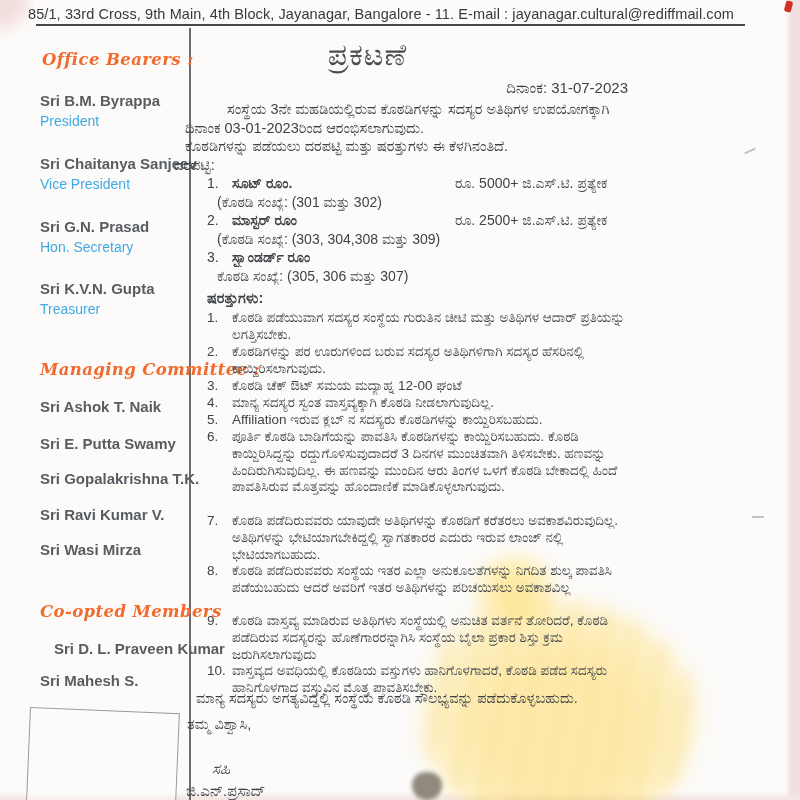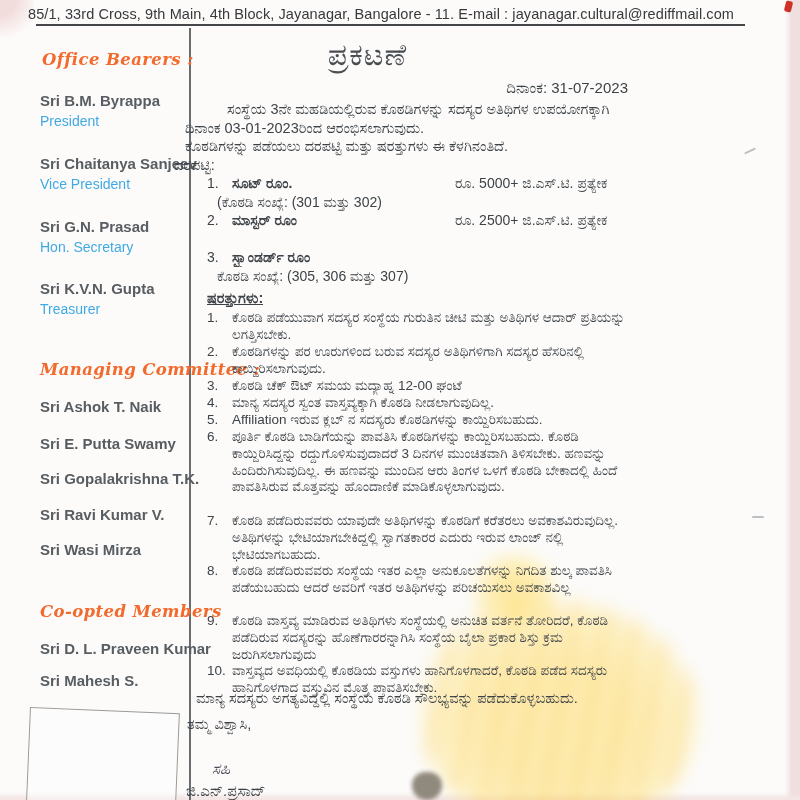--- a/index.html
+++ b/index.html
@@ -44,21 +44,21 @@
   .intro1{left:185px;top:100px;width:460px;height:39px;text-indent:42px;}
   .intro2{left:185px;top:137px;width:460px;height:20px;}
   .ratelabel{left:174px;top:156px;width:120px;height:20px;}
   .rates{left:207px;top:174px;width:440px;}
   .rate-block{height:37px;overflow:hidden;}
   .rate-row{display:flex;font-size:14px;line-height:18.5px;}
   .rate-no{width:25px;flex:none;}
   .rate-room{width:223px;flex:none;overflow:hidden;white-space:nowrap;font-weight:bold;}
   .rate-price{flex:1;overflow:hidden;white-space:nowrap;}
   .rate-note{margin-left:10px;font-size:14px;line-height:18.5px;white-space:nowrap;overflow:hidden;}
-  .cond-label{left:207px;top:290px;font-size:14.5px;font-weight:bold;text-decoration:underline;height:20px;overflow:hidden;}
+  .cond-label{left:207px;top:290px;font-size:14.5px;font-weight:bold;height:20px;overflow:hidden;}
   .conds{left:207px;top:310px;width:428px;}
   .cond{display:flex;font-size:13.5px;line-height:16.8px;overflow:hidden;}
   .cond-no{width:25px;flex:none;}
   .cond-text{flex:1;}
   .hL1{height:17px;} .hL2{height:34px;} .hL3{height:50px;} .hL5{height:84px;}
   .closing{left:184px;top:690px;width:600px;font-size:14.5px;height:20px;overflow:hidden;white-space:nowrap;margin-left:12px;}
   .valediction{left:187px;top:716px;font-size:14.5px;height:20px;overflow:hidden;}
   .sign-mark{left:212px;top:760px;font-size:15px;color:#4c4c58;font-style:italic;height:22px;overflow:hidden;}
   .signatory{left:186px;top:782px;font-size:15px;height:20px;overflow:hidden;}
 
@@ -114,21 +114,21 @@
 </div>
 
 <div class="abs txt script-head" style="left:40px;top:360px;">Managing Committee :</div>
 <div class="sb-entry txt sb-name" style="top:398px;">Sri Ashok T. Naik</div>
 <div class="sb-entry txt sb-name" style="top:435px;">Sri E. Putta Swamy</div>
 <div class="sb-entry txt sb-name" style="top:470px;">Sri Gopalakrishna T.K.</div>
 <div class="sb-entry txt sb-name" style="top:506px;">Sri Ravi Kumar V.</div>
 <div class="sb-entry txt sb-name" style="top:541px;">Sri Wasi Mirza</div>
 
 <div class="abs txt script-head" style="left:40px;top:602px;">Co-opted Members</div>
-<div class="sb-entry txt sb-name" style="top:640px;">Sri D. L. Praveen Kumar</div>
+<div class="sb-entry txt sb-name" style="top:640px;margin-left:14px;">Sri D. L. Praveen Kumar</div>
 <div class="sb-entry txt sb-name" style="top:672px;">Sri Mahesh S.</div>
 
 <div class="abs txt blank-box"></div>
 
 <div class="abs txt title kn">ಪ್ರಕಟಣೆ</div>
 <div class="abs txt date kn">ದಿನಾಂಕ: 31-07-2023</div>
 <div class="abs txt para intro1 kn">ಸಂಸ್ಥೆಯ 3ನೇ ಮಹಡಿಯಲ್ಲಿರುವ ಕೊಠಡಿಗಳನ್ನು ಸದಸ್ಯರ ಅತಿಥಿಗಳ ಉಪಯೋಗಕ್ಕಾಗಿ ದಿನಾಂಕ 03-01-2023ರಿಂದ ಆರಂಭಿಸಲಾಗುವುದು.</div>
 <div class="abs txt para intro2 kn">ಕೊಠಡಿಗಳನ್ನು ಪಡೆಯಲು ದರಪಟ್ಟಿ ಮತ್ತು ಷರತ್ತುಗಳು ಈ ಕೆಳಗಿನಂತಿದೆ.</div>
 <div class="abs txt para ratelabel kn">ದರಪಟ್ಟಿ:</div>
 
@@ -140,20 +140,21 @@
       <span class="rate-price kn">ರೂ. 5000+ ಜಿ.ಎಸ್.ಟಿ. ಪ್ರತ್ಯೇಕ</span>
     </div>
     <div class="rate-note kn">(ಕೊಠಡಿ ಸಂಖ್ಯೆ: (301 ಮತ್ತು 302)</div>
   </div>
   <div class="rate-block">
     <div class="rate-row">
       <span class="rate-no kn">2.</span>
       <span class="rate-room kn">ಮಾಸ್ಟರ್ ರೂಂ</span>
       <span class="rate-price kn">ರೂ. 2500+ ಜಿ.ಎಸ್.ಟಿ. ಪ್ರತ್ಯೇಕ</span>
     </div>
+    <div class="rate-note kn">(ಕೊಠಡಿ ಸಂಖ್ಯೆ: (303, 304,308 ಮತ್ತು 309)</div>
   </div>
   <div class="rate-block">
     <div class="rate-row">
       <span class="rate-no kn">3.</span>
       <span class="rate-room kn">ಸ್ಟ್ಯಾಂಡರ್ಡ್ ರೂಂ</span>
     </div>
     <div class="rate-note kn">ಕೊಠಡಿ ಸಂಖ್ಯೆ: (305, 306 ಮತ್ತು 307)</div>
   </div>
 </div>
 

